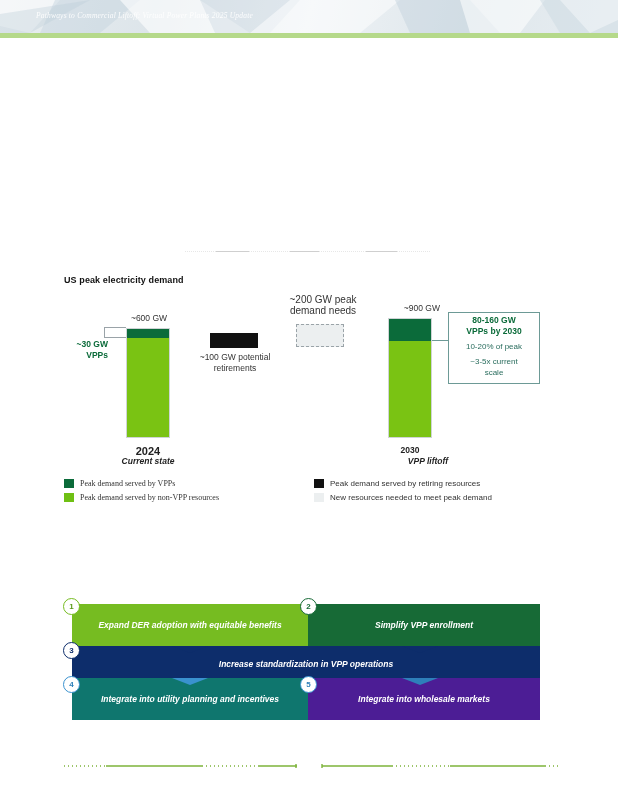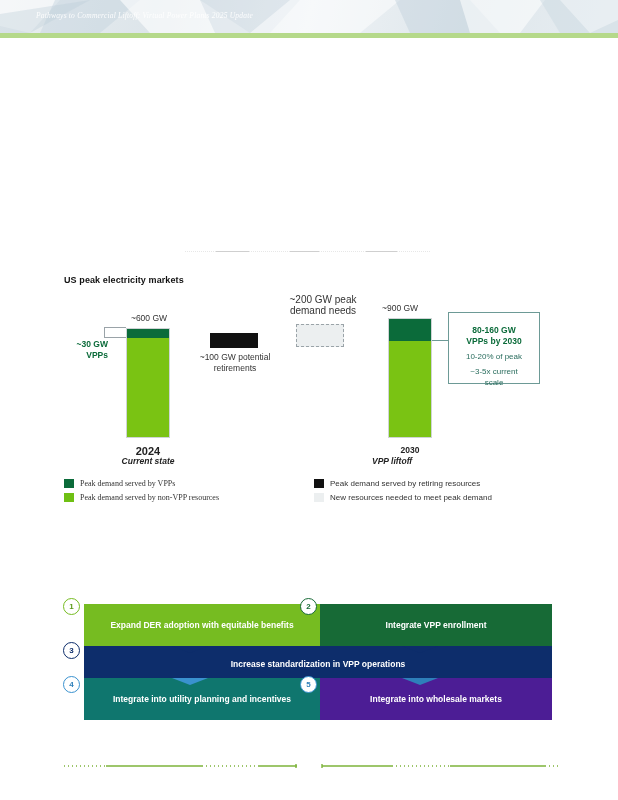--- a/index.html
+++ b/index.html
@@ -190,57 +190,57 @@
     left: 0; top: 0;
     width: 100%;
     height: 22px;
     background: #0b6b3a;
   }
   .bar-2030-label {
     position: absolute;
     left: 382px;
     top: 303px;
     width: 58px;
-    text-align: left;
+    text-align: right;
     font-size: 8.5px;
     color: #333333;
   }
   .bar-2030-year {
     position: absolute;
     left: 378px;
     top: 445px;
     width: 64px;
     text-align: center;
     font-size: 8.5px;
     font-weight: bold;
     color: #222222;
   }
   .bar-2030-sub {
     position: absolute;
     left: 372px;
     top: 456px;
     width: 76px;
-    text-align: left;
+    text-align: right;
     font-size: 8.5px;
     font-style: italic;
     font-weight: bold;
     color: #222222;
   }
 
   
   .callout {
     position: absolute;
     left: 448px;
     top: 312px;
     width: 92px;
     height: 72px;
     border: 1px solid #6d9a96;
     background: #ffffff;
     text-align: center;
-    padding-top: 12px;
+    padding-top: 2px;
   }
   .callout-head {
     font-size: 8.5px;
     font-weight: bold;
     color: #0b6b3a;
     line-height: 11px;
   }
   .callout-sub1 {
     margin-top: 4px;
     font-size: 8px;
@@ -285,21 +285,21 @@
   .legend-text { font-size: 8px; color: #333333; white-space: nowrap; }
 
   
   .blocks {
     position: absolute;
     left: 72px;
     top: 604px;
     width: 468px;
     height: 116px;
   }
-  .blk-row { position: absolute; left: 12px; width: 468px; }
+  .blk-row { position: absolute; left: 0; width: 468px; font-style: italic; }
   .blk-row1 { top: 0; height: 42px; }
   .blk-row2 { top: 42px; height: 36px; }
   .blk-row3 { top: 74px; height: 42px; }
 
   .blk {
     position: absolute;
     top: 0; height: 100%;
     display: flex;
     align-items: center;
     justify-content: center;
@@ -366,21 +366,21 @@
 <svg class="sep-line" width="492" height="2" viewBox="0 0 492 2">
   <line x1="0" y1="1" x2="62" y2="1" stroke="#9e9e9e" stroke-width="1" stroke-dasharray="1 3"></line>
   <line x1="62" y1="1" x2="128" y2="1" stroke="#9e9e9e" stroke-width="1"></line>
   <line x1="128" y1="1" x2="210" y2="1" stroke="#9e9e9e" stroke-width="1" stroke-dasharray="1 3"></line>
   <line x1="210" y1="1" x2="268" y2="1" stroke="#9e9e9e" stroke-width="1"></line>
   <line x1="268" y1="1" x2="362" y2="1" stroke="#9e9e9e" stroke-width="1" stroke-dasharray="1 3"></line>
   <line x1="362" y1="1" x2="424" y2="1" stroke="#9e9e9e" stroke-width="1"></line>
   <line x1="424" y1="1" x2="492" y2="1" stroke="#9e9e9e" stroke-width="1" stroke-dasharray="1 3"></line>
 </svg>
 
-<div class="chart-title">US peak electricity markets</div>
+<div class="chart-title">US peak electricity demand</div>
 
 <div class="bracket-30"></div>
 <div class="label-30gw">
   <div>~30 GW</div>
   <div>VPPs</div>
 </div>
 
 <div class="bar-2024-label">~600 GW</div>
 <div class="bar-2024">
   <div class="bar-2024-vpp"></div>
@@ -443,21 +443,21 @@
   </div>
 </div>
 
 <div class="blocks">
 
   <div class="blk-row blk-row1">
     <div class="blk blk-1">
       <span>Expand DER adoption with equitable benefits</span>
     </div>
     <div class="blk blk-2">
-      <span>Integrate VPP enrollment</span>
+      <span>Simplify VPP enrollment</span>
     </div>
   </div>
 
   <div class="blk-row blk-row2">
     <div class="blk blk-3">
       <span>Increase standardization in VPP operations</span>
     </div>
   </div>
 
   <div class="blk-row blk-row3">

